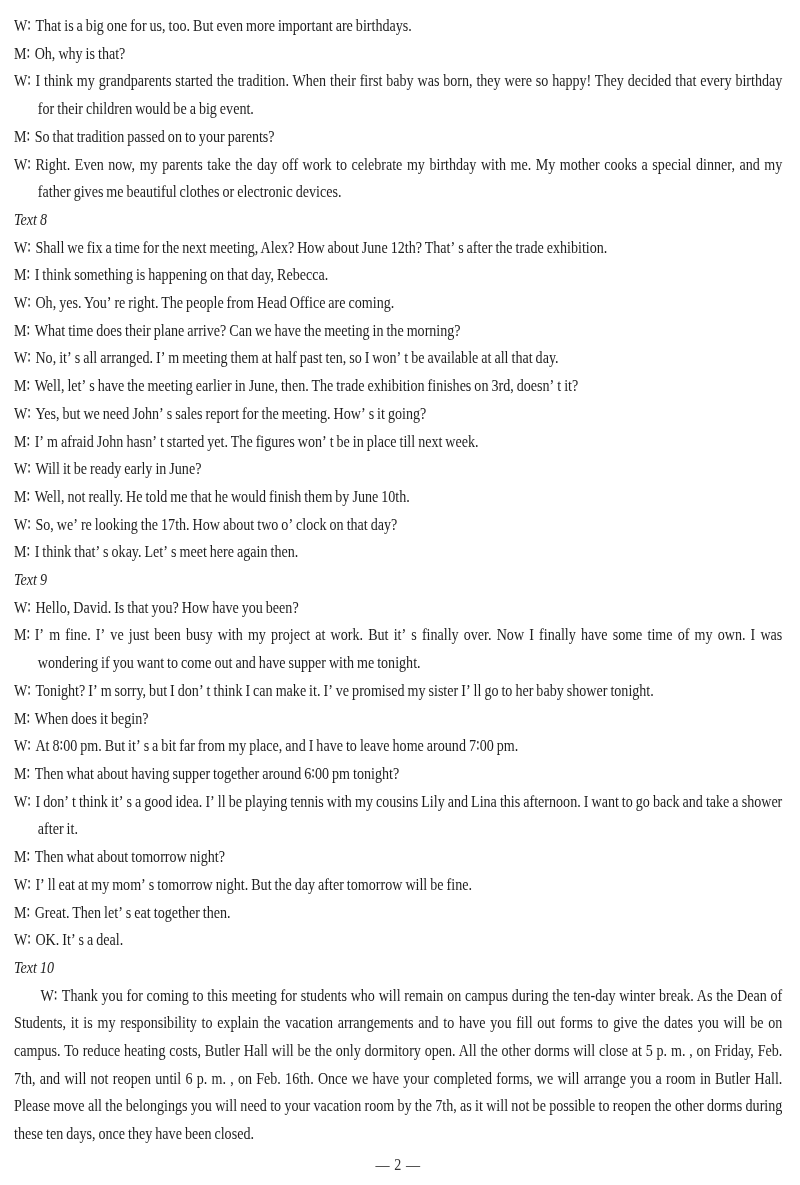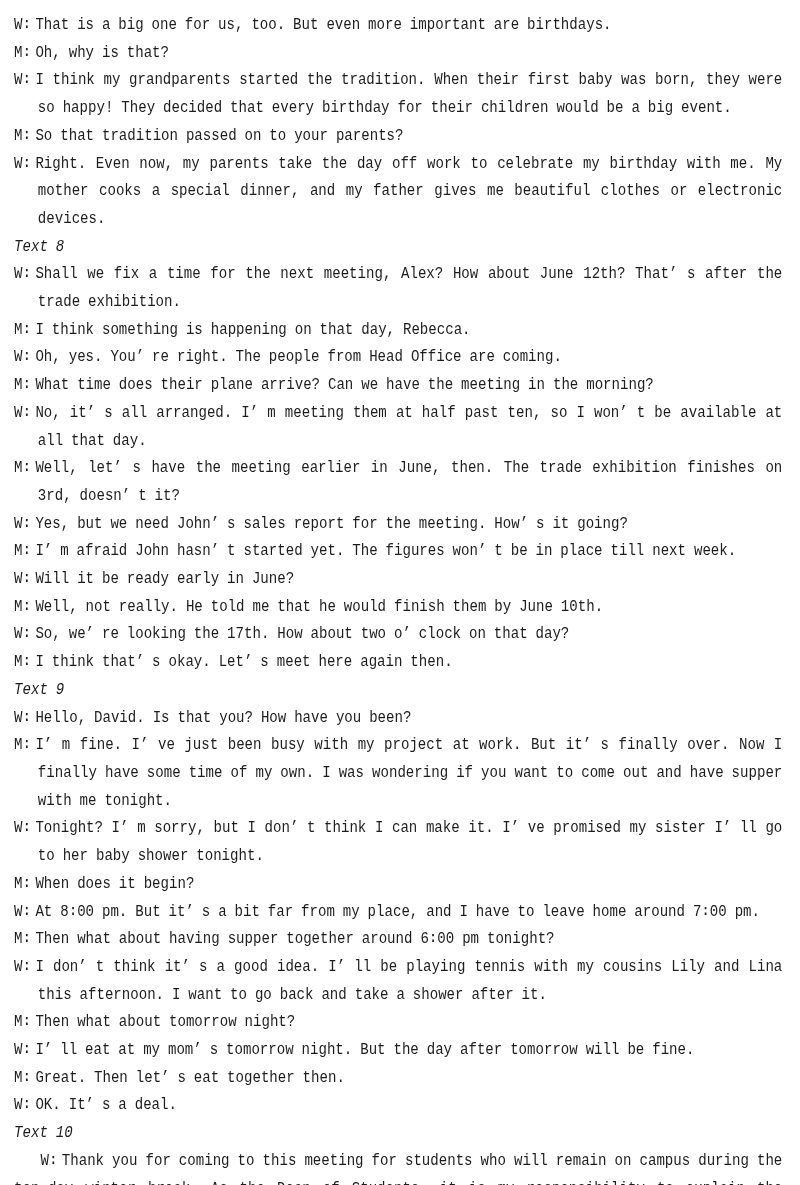--- a/index.html
+++ b/index.html
@@ -9,21 +9,21 @@
   }
   body {
     width: 800px;
     height: 1185px;
     overflow: hidden;
   }
   .page {
     width: 800px;
     height: 838px;
     background: #ffffff;
-    font-family: Liberation Mono, monospace;
+    font-family: Liberation Serif, serif;
     font-size: 16px;
     color: #1d1d1d;
     position: relative;
   }
   
   .scale {
     width: 909px;
     transform: scaleX(0.88);
     transform-origin: 0 0;
     box-sizing: border-box;

